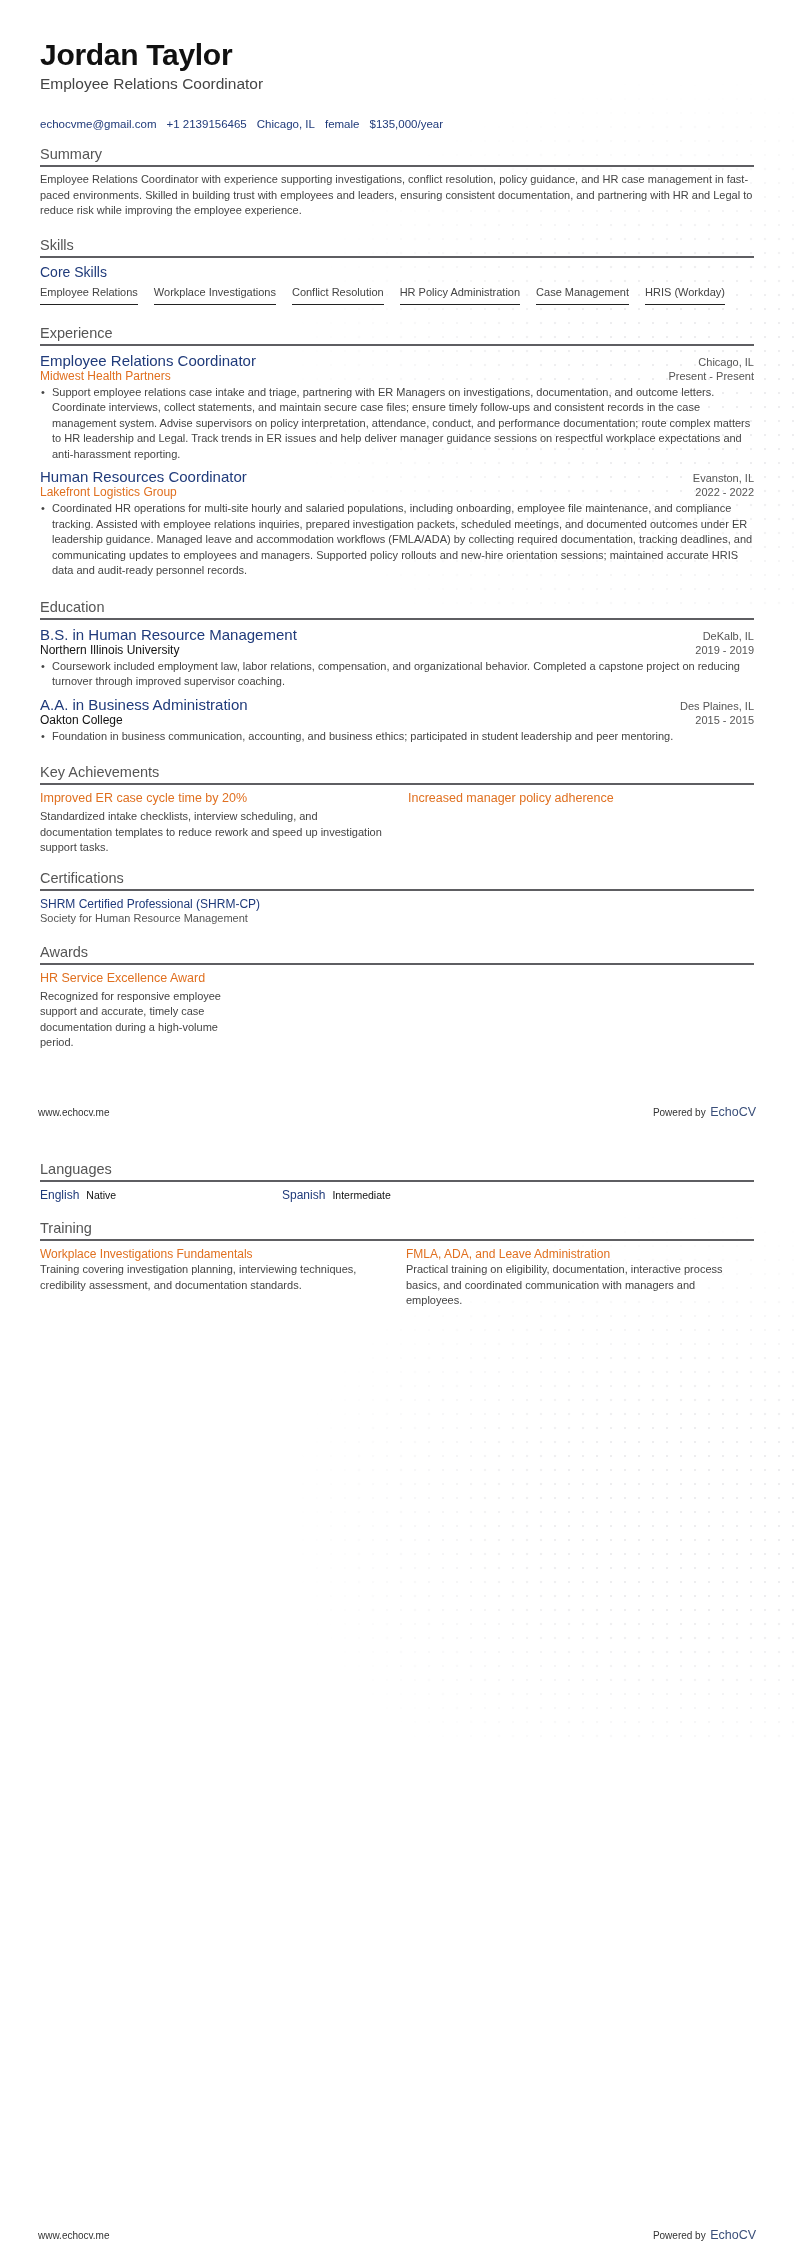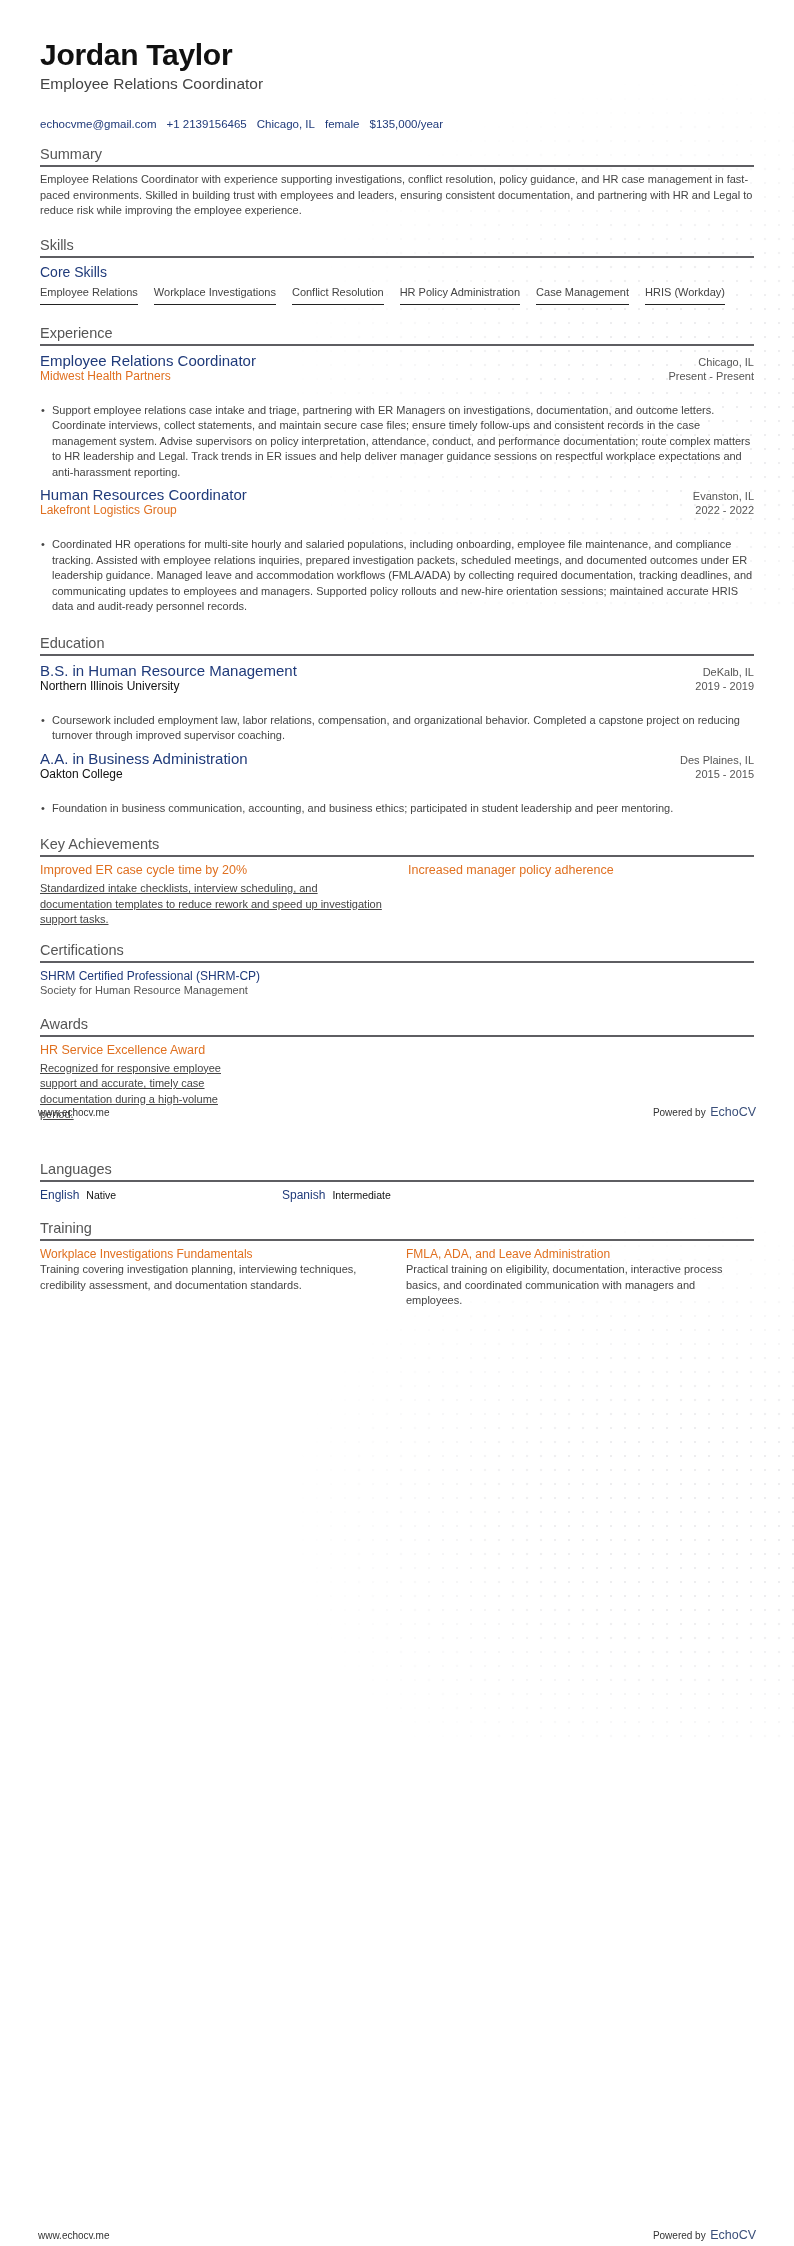--- a/index.html
+++ b/index.html
@@ -26,26 +26,26 @@
   .sub-title { font-size: 14px; color: #1f3a7a; margin-top: 6px; }
   .skills { display: flex; flex-wrap: wrap; gap: 6px 16px; margin-top: 6px; }
   .skill { font-size: 11px; color: #444; padding-bottom: 6px; border-bottom: 1.5px solid #222; }
   .entry { margin-top: 6px; }
   .row { display: flex; justify-content: space-between; align-items: baseline; }
   .entry-title { font-size: 15px; color: #1f3a7a; }
   .entry-loc { font-size: 11px; color: #555; }
   .entry-org { font-size: 12px; color: #e07020; }
   .entry-org.dark { color: #111; }
   .entry-date { font-size: 11px; color: #555; }
-  .bullets { list-style: none; margin-top: 20px; }
+  .bullets { list-style: none; margin-top: 2px; }
   .bullets li { font-size: 11px; line-height: 15.5px; color: #444; padding-left: 12px; position: relative; }
   .bullets li::before { content: "•"; position: absolute; left: 1px; top: 0; }
   .two-col { display: grid; grid-template-columns: 1fr 1fr; column-gap: 22px; margin-top: 6px; }
   .ach-title { font-size: 12.5px; color: #e07020; }
-  .ach-desc { font-size: 11px; line-height: 15.5px; color: #444; margin-top: 4px; text-decoration: underline; }
+  .ach-desc { font-size: 11px; line-height: 15.5px; color: #444; margin-top: 4px; }
   .cert-name { font-size: 12px; color: #1f3a7a; margin-top: 6px; }
   .cert-org { font-size: 11px; color: #555; margin-top: 1px; }
   .award { width: 200px; margin-top: 6px; }
   .footer { position: absolute; left: 38px; right: 38px; display: flex; justify-content: space-between; align-items: baseline; }
   .footer .url { font-size: 10px; color: #333; }
   .footer .powered { font-size: 10px; color: #333; }
   .footer .brand { font-size: 12.5px; color: #3a4f7a; }
   .langs { display: flex; margin-top: 6px; }
   .lang { width: 242px; display: flex; gap: 7px; align-items: baseline; }
   .lang-name { font-size: 12px; color: #1f3a7a; }

